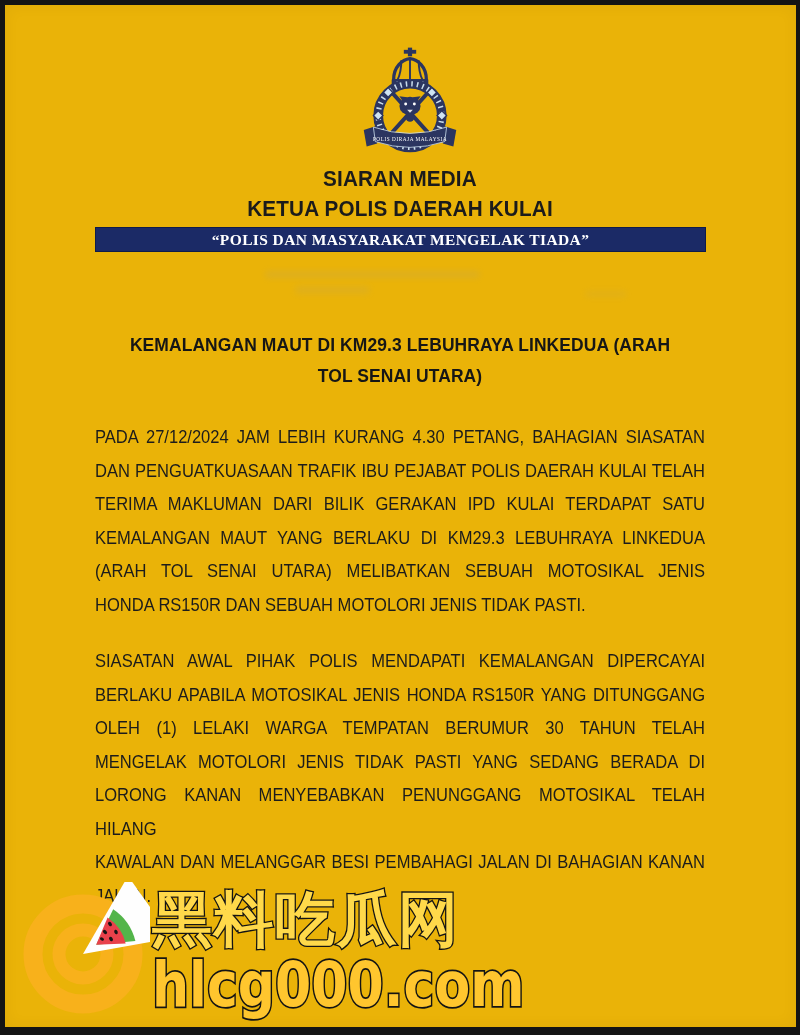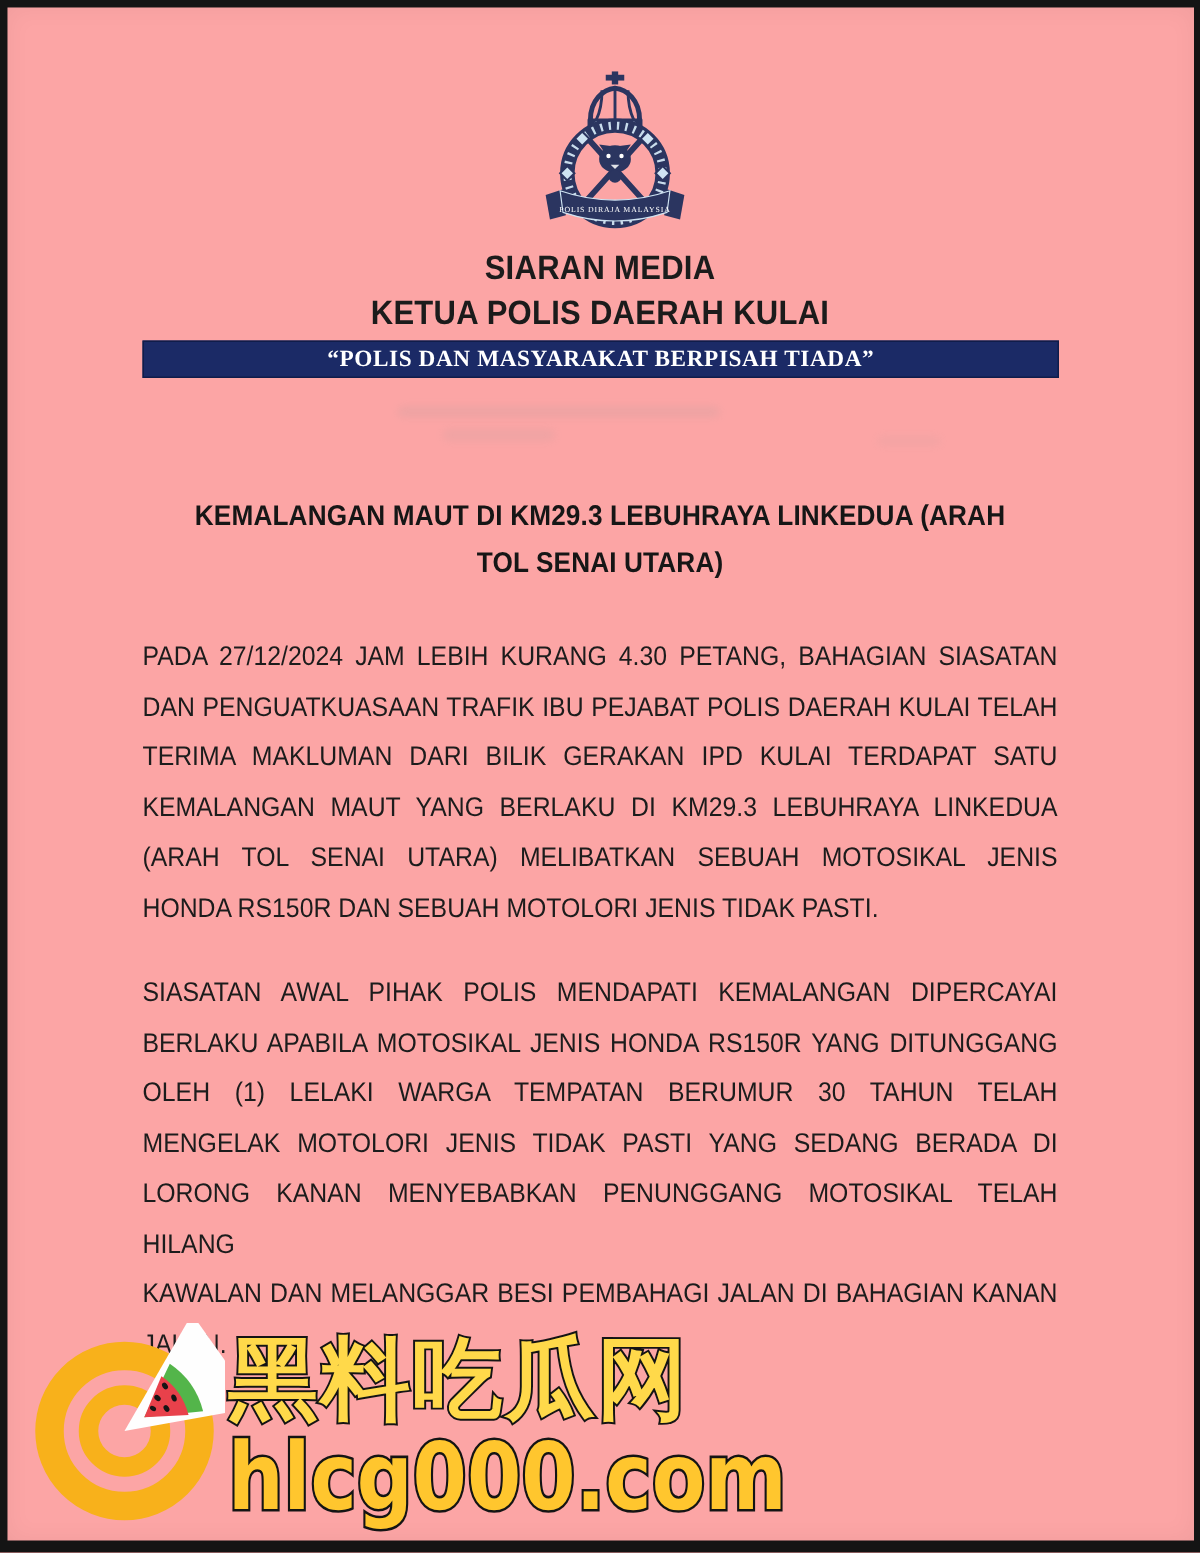--- a/index.html
+++ b/index.html
@@ -2,21 +2,21 @@
 <html><head>
 <meta charset="utf-8">
 <style>
   html,body{margin:0;padding:0;}
   body{
     width:800px;height:1035px;position:relative;background:#141414;
     font-family:"Liberation Sans",sans-serif;overflow:hidden;
   }
   .page{
     position:absolute;top:5px;left:5px;right:4px;bottom:8px;
-    background:#fca5a5;box-shadow:inset 0 0 16px rgba(0,0,0,.05);
+    background:#eab308;box-shadow:inset 0 0 16px rgba(0,0,0,.05);
   }
   .crest{position:absolute;left:352px;top:41px;width:106px;height:116px;}
   .titles{
     position:absolute;left:90px;top:159px;width:664px;
     transform:scaleX(0.9187);transform-origin:0 0;
     text-align:center;color:#1b1b1b;font-weight:bold;
     font-size:22.5px;line-height:29.5px;letter-spacing:.2px;
   }
   .motto-banner{
     position:absolute;left:90px;top:222px;width:609px;height:23px;
@@ -99,21 +99,21 @@
       <text x="55" y="98.5" text-anchor="middle" font-size="5.4" fill="#ffffff" letter-spacing="0.6" font-family="Liberation Serif, serif">POLIS DIRAJA MALAYSIA</text>
     </g>
   </svg>
 
   <div class="titles">
     <div>SIARAN MEDIA</div>
     <div>KETUA POLIS DAERAH KULAI</div>
   </div>
 
   <div class="motto-banner">
-    <span>“POLIS DAN MASYARAKAT BERPISAH TIADA”</span>
+    <span>“POLIS DAN MASYARAKAT MENGELAK TIADA”</span>
   </div>
 
   <div class="smudge s1"></div>
   <div class="smudge s2"></div>
   <div class="smudge s3"></div>
 
   <div class="headline">
     <div>KEMALANGAN MAUT DI KM29.3 LEBUHRAYA LINKEDUA (ARAH</div>
     <div>TOL SENAI UTARA)</div>
   </div>

